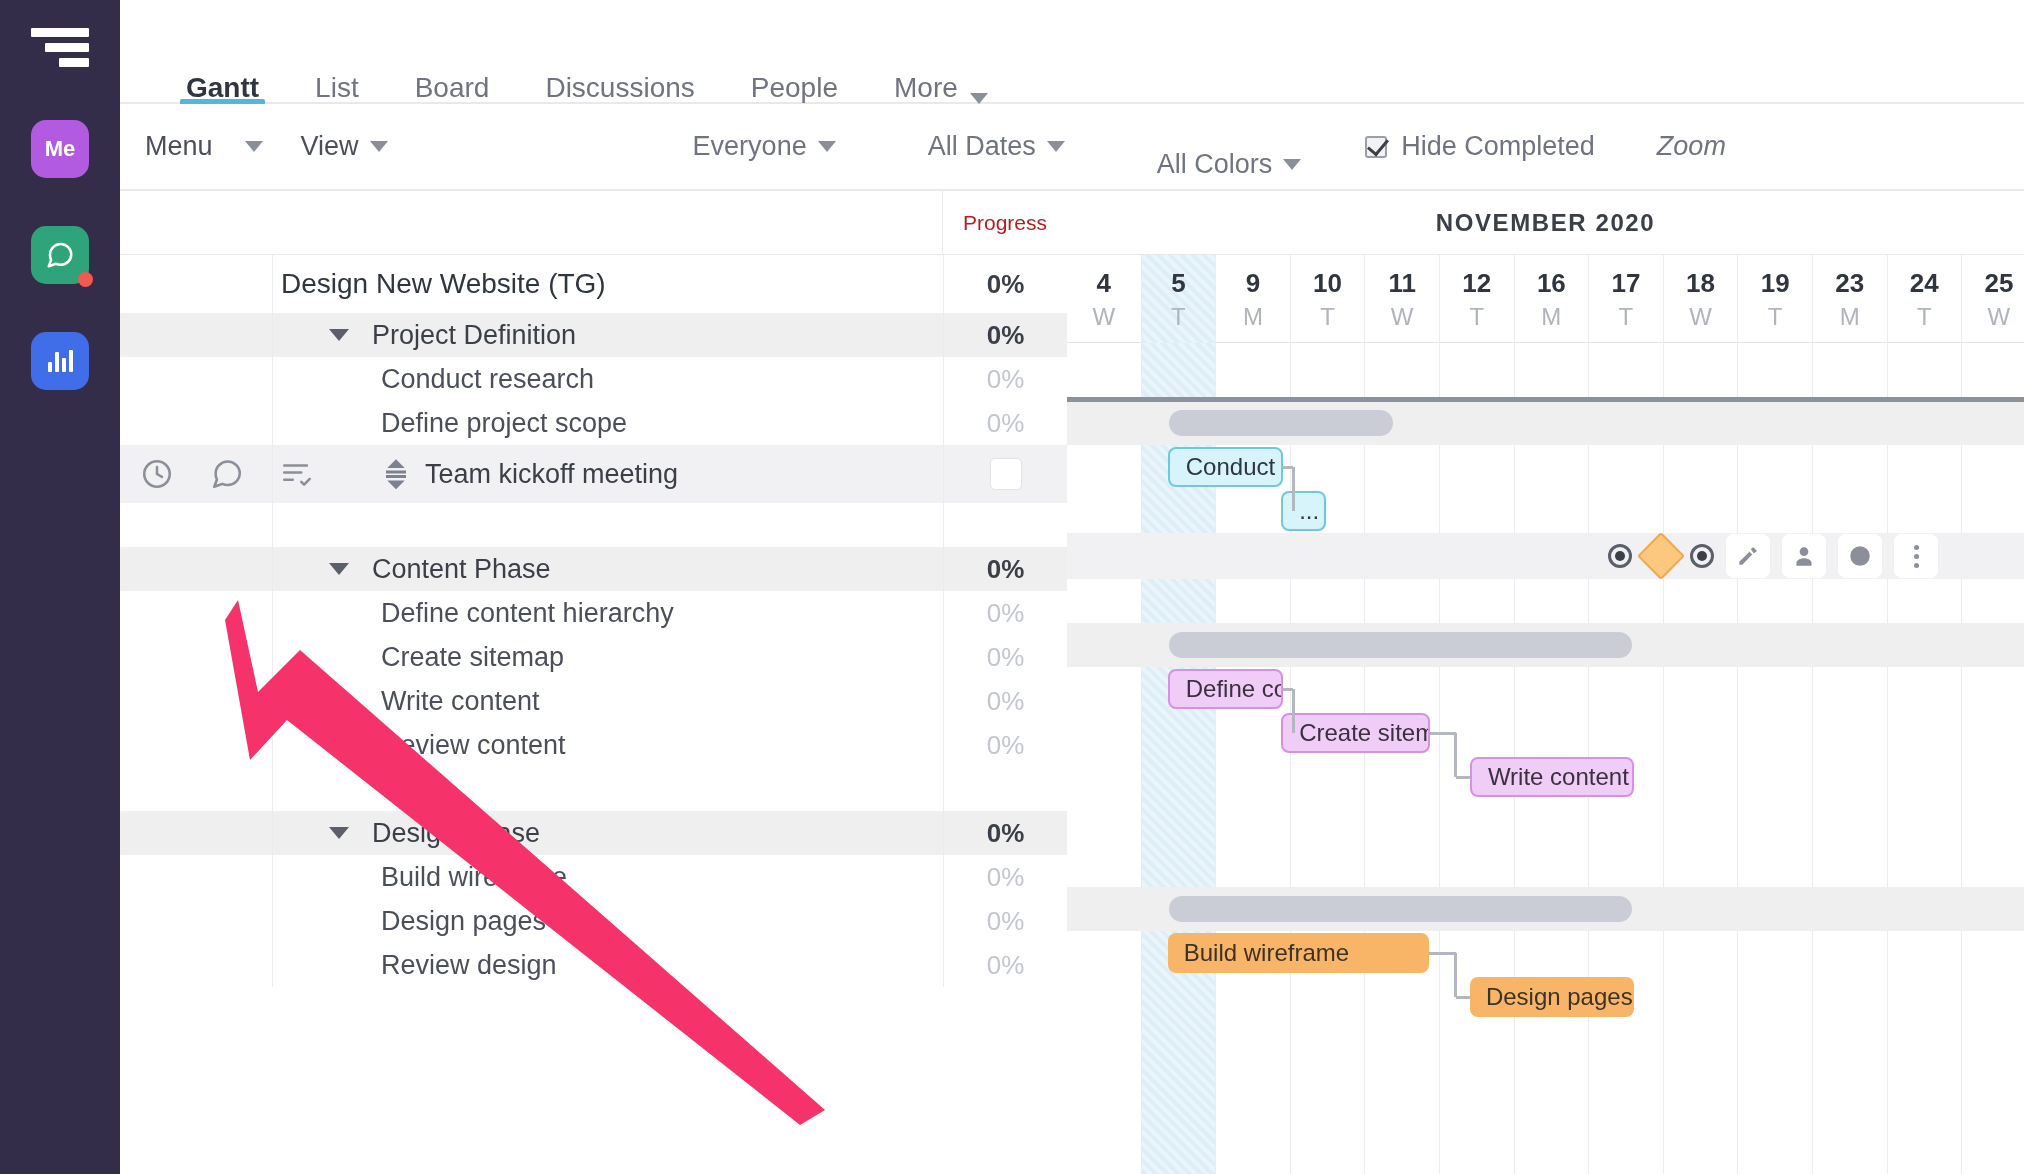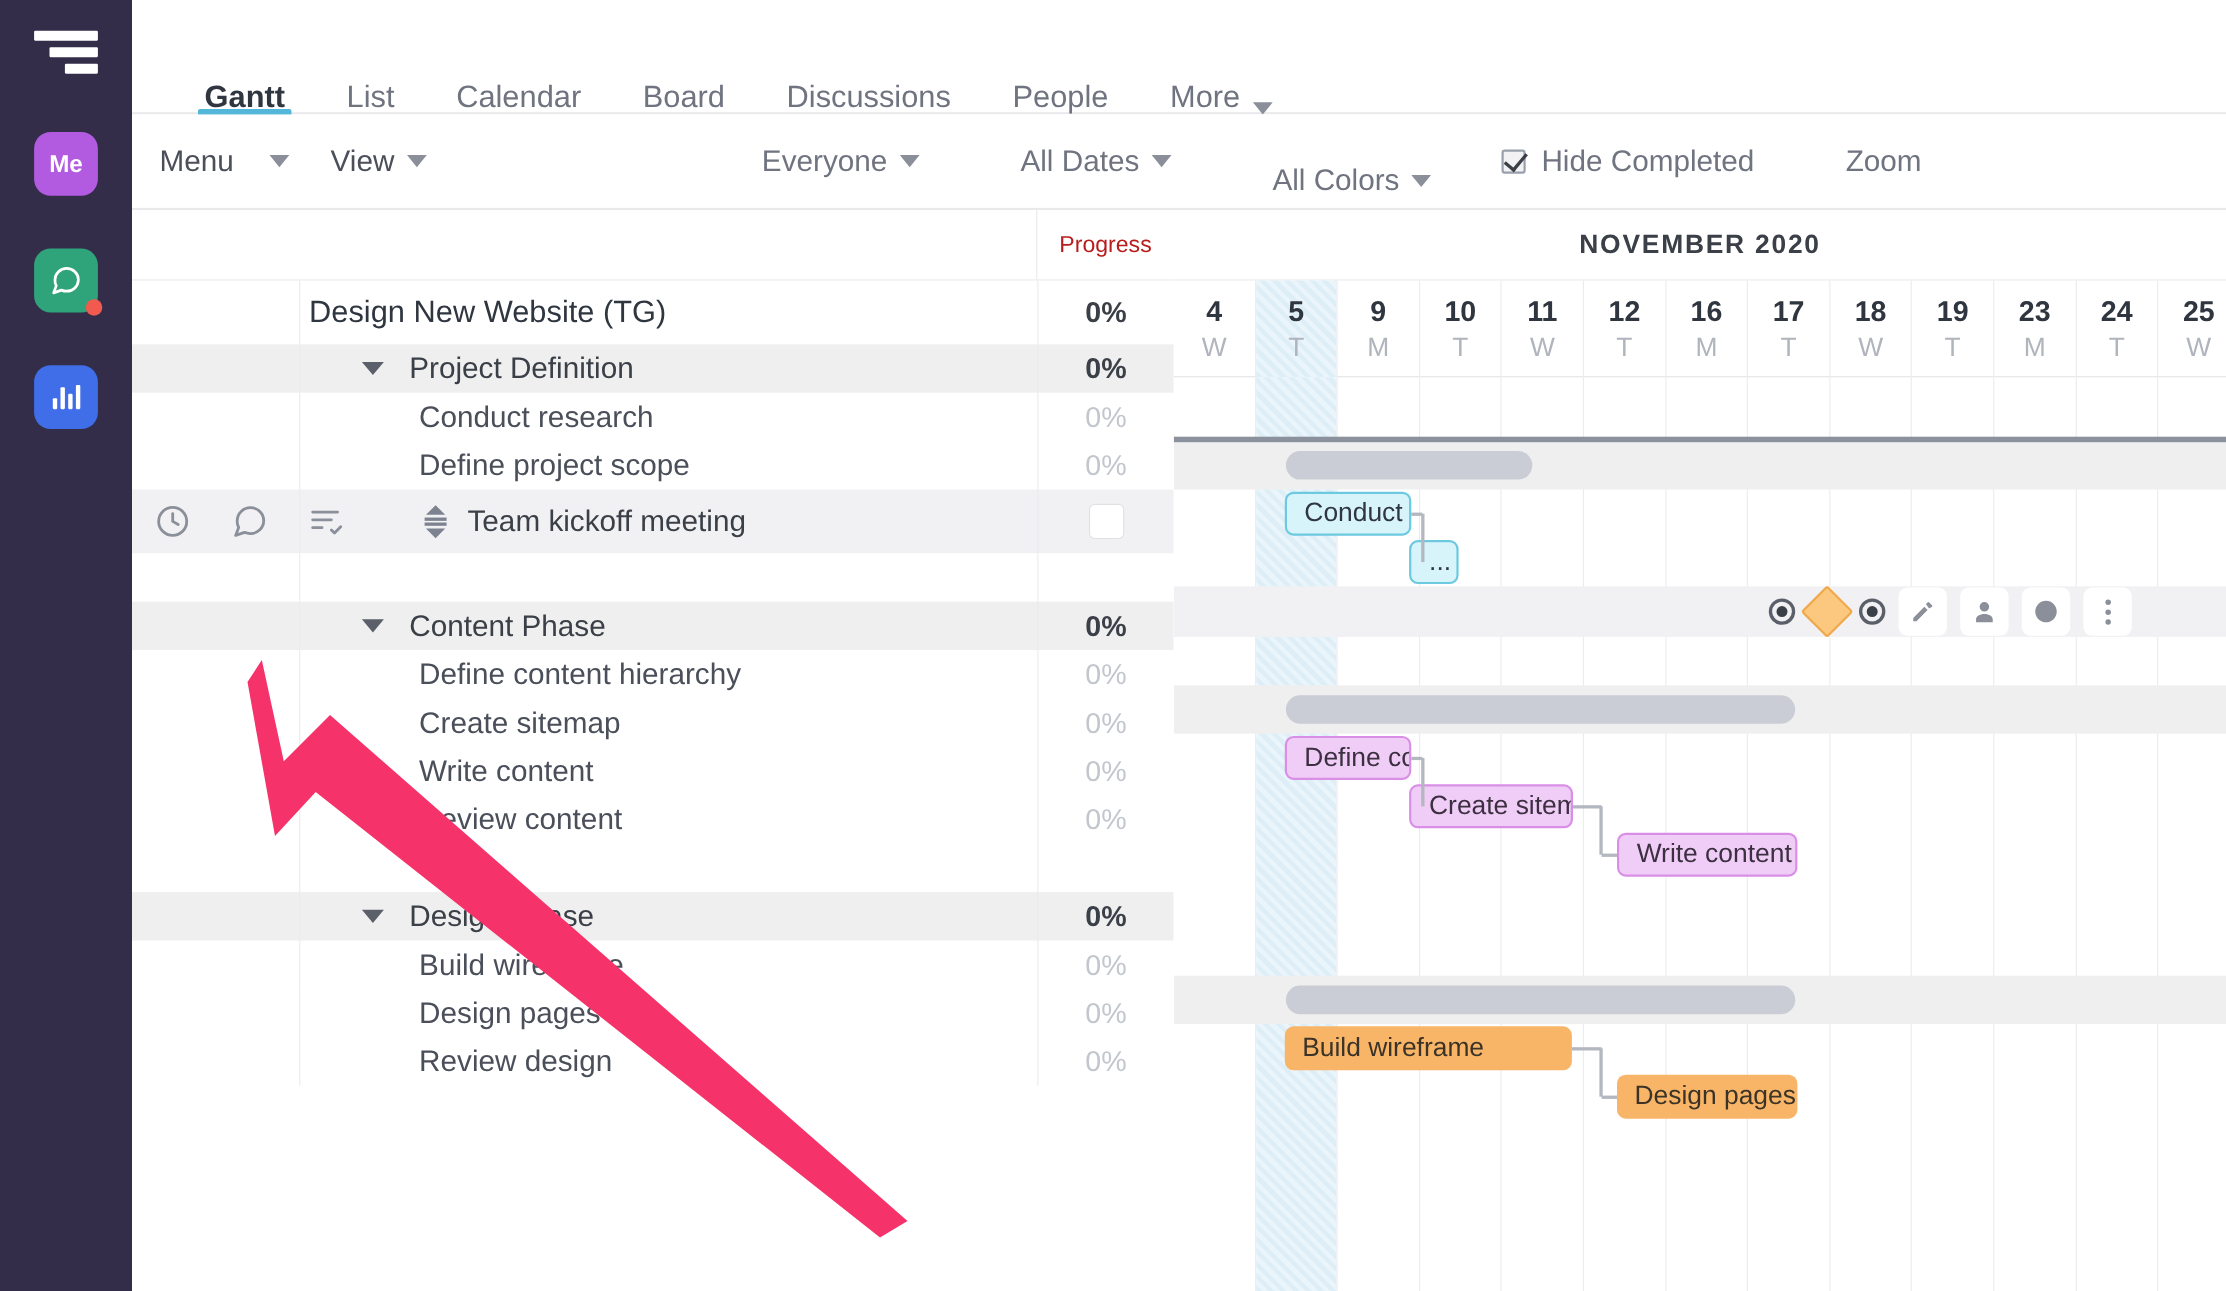--- a/index.html
+++ b/index.html
@@ -77,21 +77,21 @@
     display: flex; align-items: center; gap: 11px;
     font-size: 27px; color: #6f7480; cursor: pointer; white-space: nowrap;
   }
   .tb-item.dark { color: #4a4f5a; }
   #tb-menu { margin-left: 25px; gap: 32px; }
   #tb-view { margin-left: 38px; }
   #tb-everyone { margin-left: 305px; }
   #tb-dates { margin-left: 92px; }
   #tb-colors { margin-left: 92px; margin-top: 36px; }
   #tb-hide { margin-left: 64px; gap: 14px; }
-  #tb-zoom { margin-left: 83px; }
+  #tb-zoom { margin-left: 62px; font-style: italic; }
   .cbox {
     width: 22px; height: 22px; border: 2px solid #9aa0ab; border-radius: 3px;
     background:#f2f2f4; position: relative; flex: 0 0 22px;
   }
   .cbox::after {
     content:""; position:absolute; left: 5px; top: -3px;
     width: 9px; height: 17px; border: solid #3b4048;
     border-width: 0 3px 3px 0; transform: rotate(40deg);
   }
   .chev { width: 0; height: 0; border-left: 9px solid transparent;
@@ -232,23 +232,20 @@
   </div>
 
   <div id="main">
 
     <div id="tabbar">
         <div class="tab active">
           <span>Gantt</span>
         </div>
         <div class="tab">
           <span>List</span>
-        </div>
-        <div class="tab">
-          <span>Calendar</span>
         </div>
         <div class="tab">
           <span>Board</span>
         </div>
         <div class="tab">
           <span>Discussions</span>
         </div>
         <div class="tab">
           <span>People</span>
         </div>

